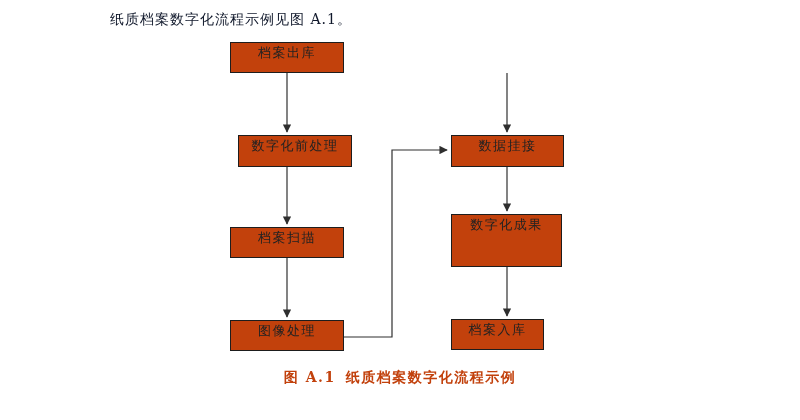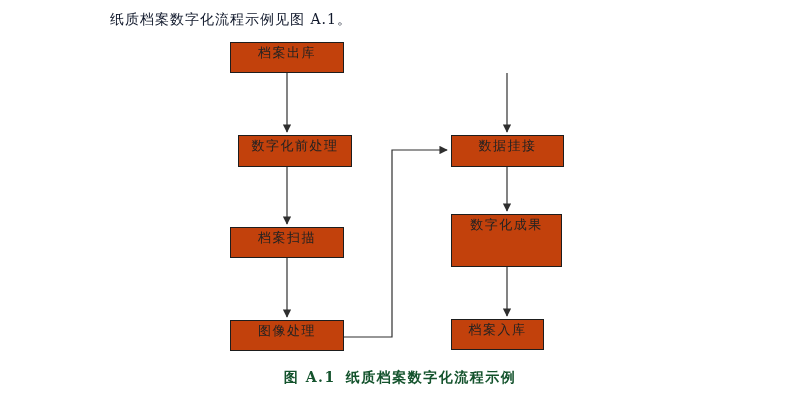--- a/index.html
+++ b/index.html
@@ -58,21 +58,21 @@
   .b-r4 { left: 451px; top: 319px; width: 93px; height: 31px; }
   .caption {
     position: absolute;
     left: 0;
     top: 369px;
     width: 800px;
     text-align: center;
     font-weight: bold;
     font-size: 14px;
     letter-spacing: 1.5px;
-    color: #14532d;
+    color: #c2410c;
   }
   .caption .cap-num { margin-right: 10px; }
 </style>
 </head>
 <body>
 
 <div class="page">
 
   <div class="intro-text">纸质档案数字化流程示例见图 A.1。</div>
 

